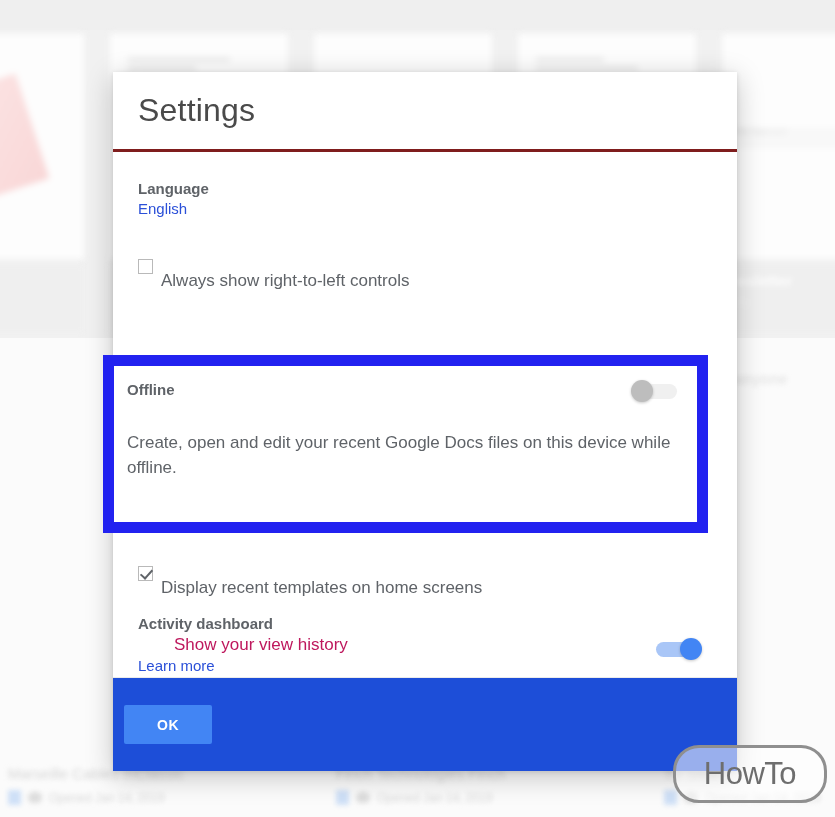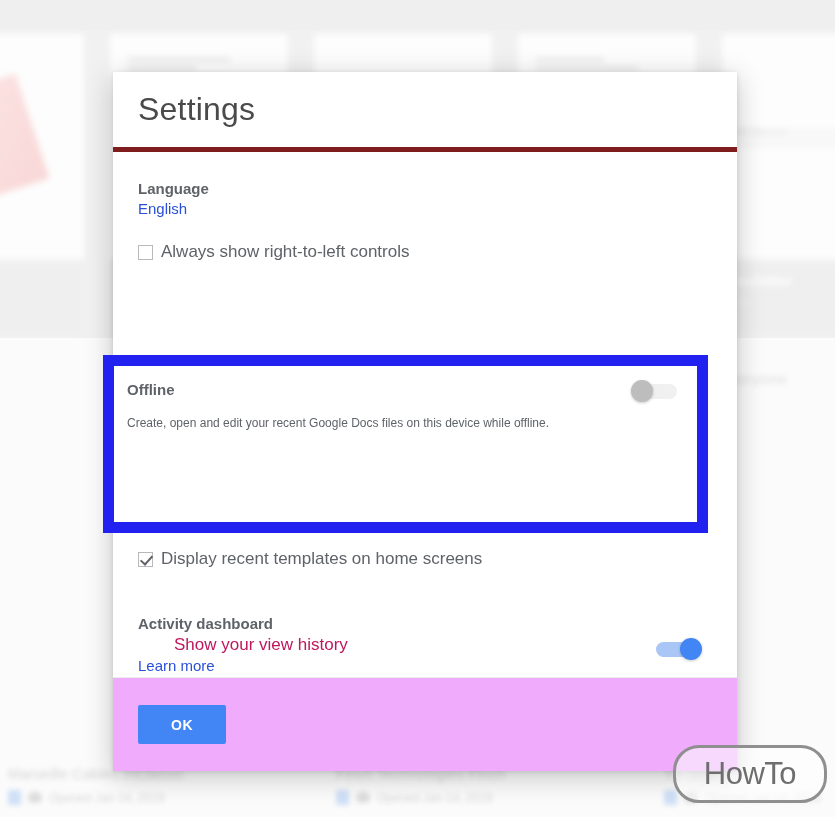--- a/index.html
+++ b/index.html
@@ -187,21 +187,21 @@
     top: 72px;
     width: 624px;
     height: 699px;
     background: #ffffff;
     box-shadow: 0 6px 26px rgba(0,0,0,0.22), 0 1px 5px rgba(0,0,0,0.12);
     box-sizing: border-box;
     z-index: 10;
   }
   .dlg-header {
     height: 80px;
-    border-bottom: 5px solid #7f1d1d;
+    border-bottom: 3px solid #7f1d1d;
     display: flex;
     align-items: center;
     padding: 0 25px;
     box-sizing: border-box;
   }
   .dlg-title {
     font-size: 32px;
     color: #4a4a4a;
     font-weight: normal;
     letter-spacing: 0.2px;
@@ -245,20 +245,21 @@
     position: absolute;
     left: 4px; top: 0px;
     width: 5px; height: 10px;
     border: solid #5f6368;
     border-width: 0 2px 2px 0;
     transform: rotate(42deg);
   }
   .cb-label {
     font-size: 17px;
     color: #5f6368;
+    margin-top: 29px;
   }
 
   .row-lang { margin-bottom: 24px; }
   .row-rtl  { margin-bottom: 0; }
 
   
   #offline-highlight {
     position: absolute;
     left: -10px;
     top: 203px;
@@ -274,24 +275,24 @@
     position: relative;
     height: 100%;
     box-sizing: border-box;
   }
   .offline-head {
     display: flex;
     align-items: center;
     justify-content: space-between;
   }
   .offline-desc {
-    font-size: 12px;
+    font-size: 17px;
     color: #5f6368;
     line-height: 1.45;
-    margin-top: 13px;
+    margin-top: 29px;
     max-width: 556px;
   }
 
   
   .toggle {
     position: relative;
     width: 50px;
     height: 22px;
     flex: none;
     cursor: pointer;
@@ -346,24 +347,24 @@
   .toggle-activity-wrap {
     margin-top: 23px;
     margin-right: 10px;
   }
 
   .dlg-footer {
     position: absolute;
     left: 0; right: 0; bottom: 0;
     height: 94px;
     border-top: 1px solid #ebebeb;
-    background: #f0abfc;
+    background: #1d4ed8;
     display: flex;
     align-items: center;
-    padding-left: 25px;
+    padding-left: 11px;
     box-sizing: border-box;
   }
   #ok-button {
     background: #4285f4;
     color: #ffffff;
     border: none;
     border-radius: 2px;
     font-size: 14px;
     font-weight: bold;
     letter-spacing: 0.4px;

